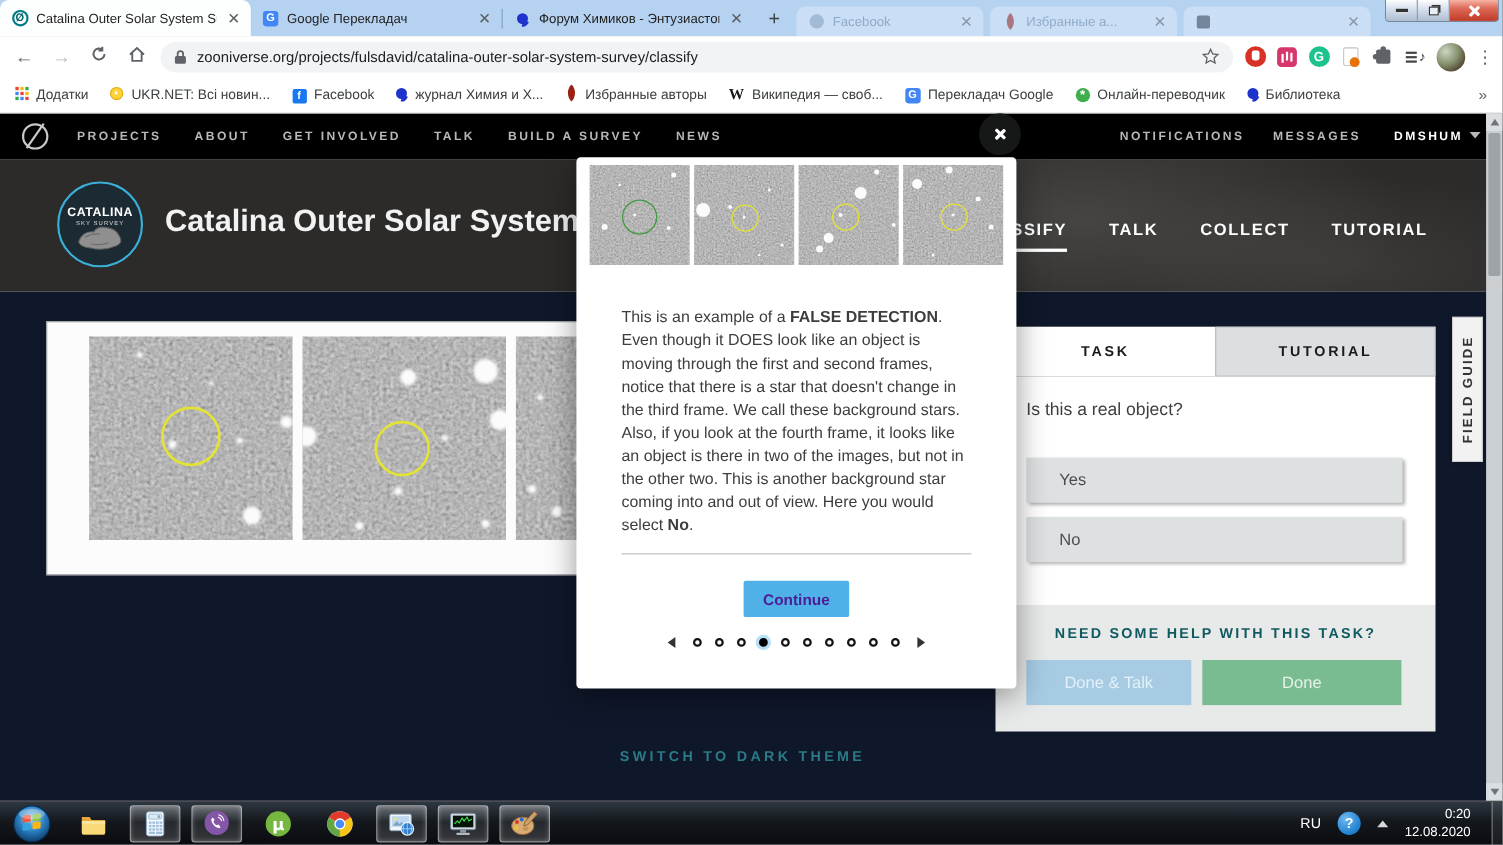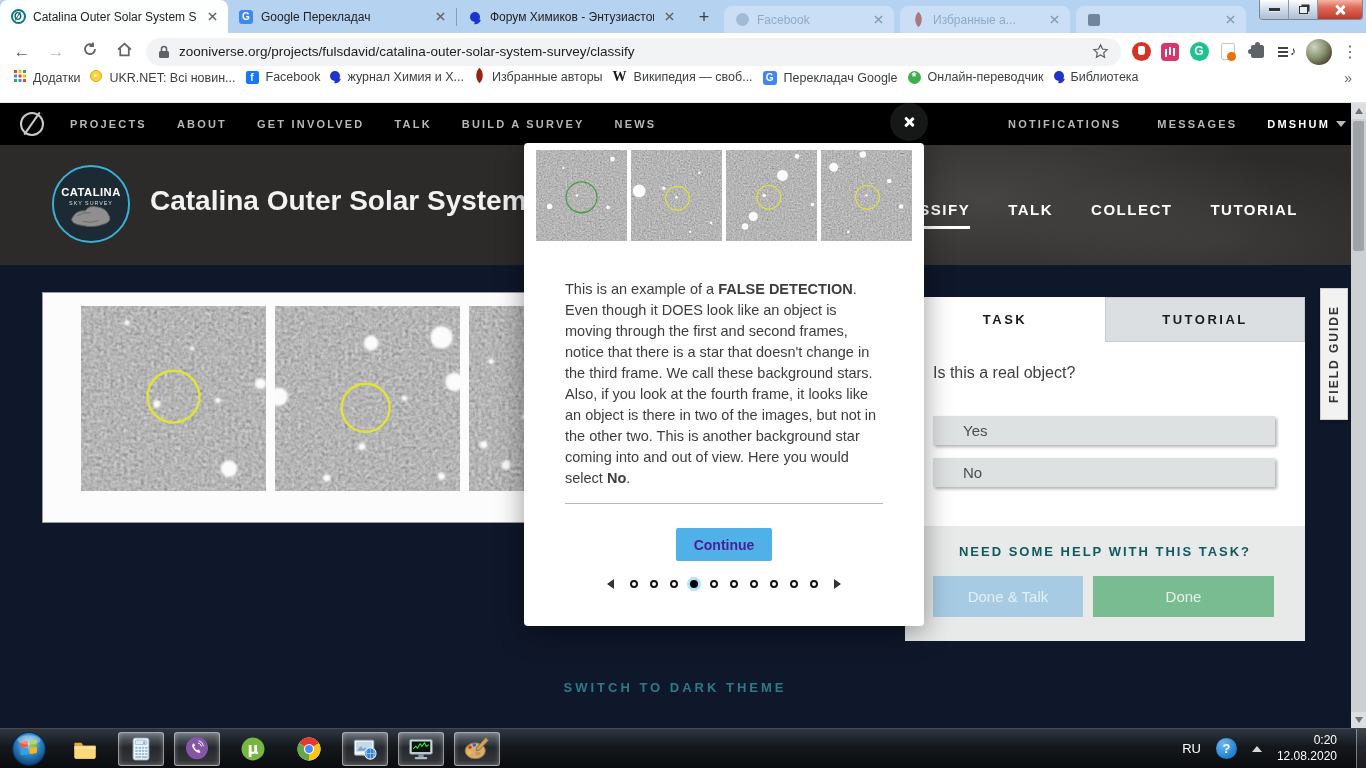--- a/index.html
+++ b/index.html
@@ -48,21 +48,21 @@
   .ext-doc-orange::after{content:"";position:absolute;right:-2px;bottom:-2px;width:9px;height:9px;border-radius:50%;background:#e8710a}
   .ext-puzzle{width:13px;height:13px;background:#5f6368;border-radius:2px;position:relative}
   .ext-puzzle::before{content:"";position:absolute;top:-3px;left:4px;width:5px;height:5px;border-radius:50%;background:#5f6368}
   .ext-puzzle::after{content:"";position:absolute;left:-3px;top:4px;width:5px;height:5px;border-radius:50%;background:#5f6368}
   .ext-playlist{position:relative;width:16px;height:14px}
   .ext-playlist::before{content:"";position:absolute;left:0;top:2px;width:10px;height:2px;background:#444;box-shadow:0 4px 0 #444,0 8px 0 #444}
   .ext-playlist::after{content:"♪";position:absolute;right:-2px;top:-1px;font-size:12px;color:#222}
   #avatar{width:26px;height:26px;border-radius:50%;flex:none;background:radial-gradient(circle at 32% 30%,#cdd5c0,#85926f 45%,#50402f 80%)}
   .menu-dots{font-size:16px;color:#5f6368;letter-spacing:0;width:14px;text-align:center}
 
-  #bookmarksbar{position:absolute;left:0;top:70px;width:1366px;height:33px;background:#fff;display:flex;align-items:flex-start;padding:0 14px;gap:10px;z-index:20;border-bottom:1px solid #e4e6e8}
+  #bookmarksbar{position:absolute;left:0;top:70px;width:1366px;height:33px;background:#fff;display:flex;align-items:center;padding:0 14px;gap:20px;z-index:20;border-bottom:1px solid #e4e6e8}
   .bm{display:flex;align-items:center;gap:7px;font-size:12.5px;color:#3c4043;flex:none}
   .bm-overflow{margin-left:auto;color:#5f6368;font-size:14px}
   .apps-icon{position:relative;width:12px;height:12px;display:inline-block}
   .apps-icon::before{content:"";position:absolute;left:0;top:0;width:3px;height:3px;background:#ea4335;box-shadow:4.5px 0 0 #fbbc05,9px 0 0 #34a853,0 4.5px 0 #4285f4,4.5px 4.5px 0 #ea4335,9px 4.5px 0 #fbbc05,0 9px 0 #34a853,4.5px 9px 0 #4285f4,9px 9px 0 #ea4335}
   .ukr-icon{width:12px;height:12px;border-radius:50%;background:#ffd233;border:1.5px solid #e2a612;display:inline-block;position:relative}
   .ukr-icon::after{content:"";position:absolute;left:3px;top:3px;width:3px;height:3px;border-radius:50%;background:#fff}
   .fb-icon{width:13px;height:13px;background:#1877f2;border-radius:2px;color:#fff;font:bold 10px/13px "Liberation Sans",sans-serif;text-align:center;display:inline-block}
   .feather-icon{width:11px;height:11px;background:#9b2115;border-radius:0 100% 0 100%;transform:rotate(45deg);display:inline-block}
   .w-icon{font:bold 14px/14px "Liberation Serif",serif;color:#1a1a1a}
   .flower-icon{width:13px;height:13px;border-radius:50%;background:#3faf4e;color:#fff;font:bold 12px/13px "Liberation Sans",sans-serif;text-align:center;display:inline-block}
@@ -91,21 +91,21 @@
   .sframe{width:185px;height:185px;flex:none}
   .sframe svg,.mframe svg{width:100%;height:100%;display:block}
 
   #task-panel{position:absolute;left:905px;top:32px;width:400px}
   #task-tabs{display:flex;height:45px}
   .ttab{width:200px;display:flex;align-items:center;justify-content:center;font-size:13px;font-weight:bold;letter-spacing:2.5px;color:#1a1a1a}
   .ttab.active{background:#fff}
   .ttab.inactive{background:#dcdfe1;border:1px solid #c9ccce}
   #task-body{background:#fff;padding:22px 28px 26px}
   #question{font-size:16px;color:#3f3f43;margin-bottom:34px}
-  .answer-btn{width:342px;height:29px;background:#dde1e2;box-shadow:2px 2px 3px rgba(0,0,0,.3);display:flex;align-items:center;padding-left:30px;font-size:15px;color:#4c4c4c;margin-bottom:13px}
+  .answer-btn{width:342px;height:41px;background:#dde1e2;box-shadow:2px 2px 3px rgba(0,0,0,.3);display:flex;align-items:center;padding-left:30px;font-size:15px;color:#4c4c4c;margin-bottom:13px}
   #task-footer{background:#e8e9e9;padding:18px 28px 24px}
   #help-link{text-align:center;font-size:13px;font-weight:bold;letter-spacing:2px;color:#0f5a60;margin-bottom:17px}
   #done-row{display:flex;gap:10px}
   #done-talk-btn{width:150px;height:41px;background:#a6cbe3;color:#e2f0f9;display:flex;align-items:center;justify-content:center;font-size:15px}
   #done-btn{width:181px;height:41px;background:#7abc92;color:#e6f2e9;display:flex;align-items:center;justify-content:center;font-size:15px}
 
   #fieldguide{position:absolute;left:1320px;top:288px;width:28px;height:132px;background:#f2f2f2;border:1px solid #cfcfcf;box-shadow:-2px 2px 4px rgba(0,0,0,.12);display:flex;align-items:center;justify-content:center;z-index:6}
   #fieldguide span{writing-mode:vertical-rl;transform:rotate(180deg);font-size:12px;font-weight:bold;letter-spacing:2px;color:#333;white-space:nowrap}
 
   #theme-link{position:absolute;left:0;right:16px;top:415px;text-align:center;font-size:13px;font-weight:bold;letter-spacing:3px;color:#2b7a85}
@@ -346,21 +346,21 @@
   <div class="zlogo"></div>
   <div id="znav-left" style="display:flex">
       <span class="znav-item">PROJECTS</span>
       <span class="znav-item">ABOUT</span>
       <span class="znav-item">GET INVOLVED</span>
       <span class="znav-item">TALK</span>
       <span class="znav-item">BUILD A SURVEY</span>
       <span class="znav-item">NEWS</span>
     </div>
   <div id="znav-right">
-    <div id="znav-right-items" style="display:flex;gap:36px">
+    <div id="znav-right-items" style="display:flex;gap:26px">
         <span class="znav-item">NOTIFICATIONS</span>
         <span class="znav-item">MESSAGES</span>
       </div>
     <span class="znav-item" style="color:#fff"><span>DMSHUM</span><span class="chev-down"></span></span>
   </div>
 </div>
 
 <div id="phead">
   <svg id="plogo" viewBox="0 0 84 84">
     <circle cx="42" cy="42" r="39" fill="#1c2b33" stroke="#3ab0d8" stroke-width="2"></circle>

